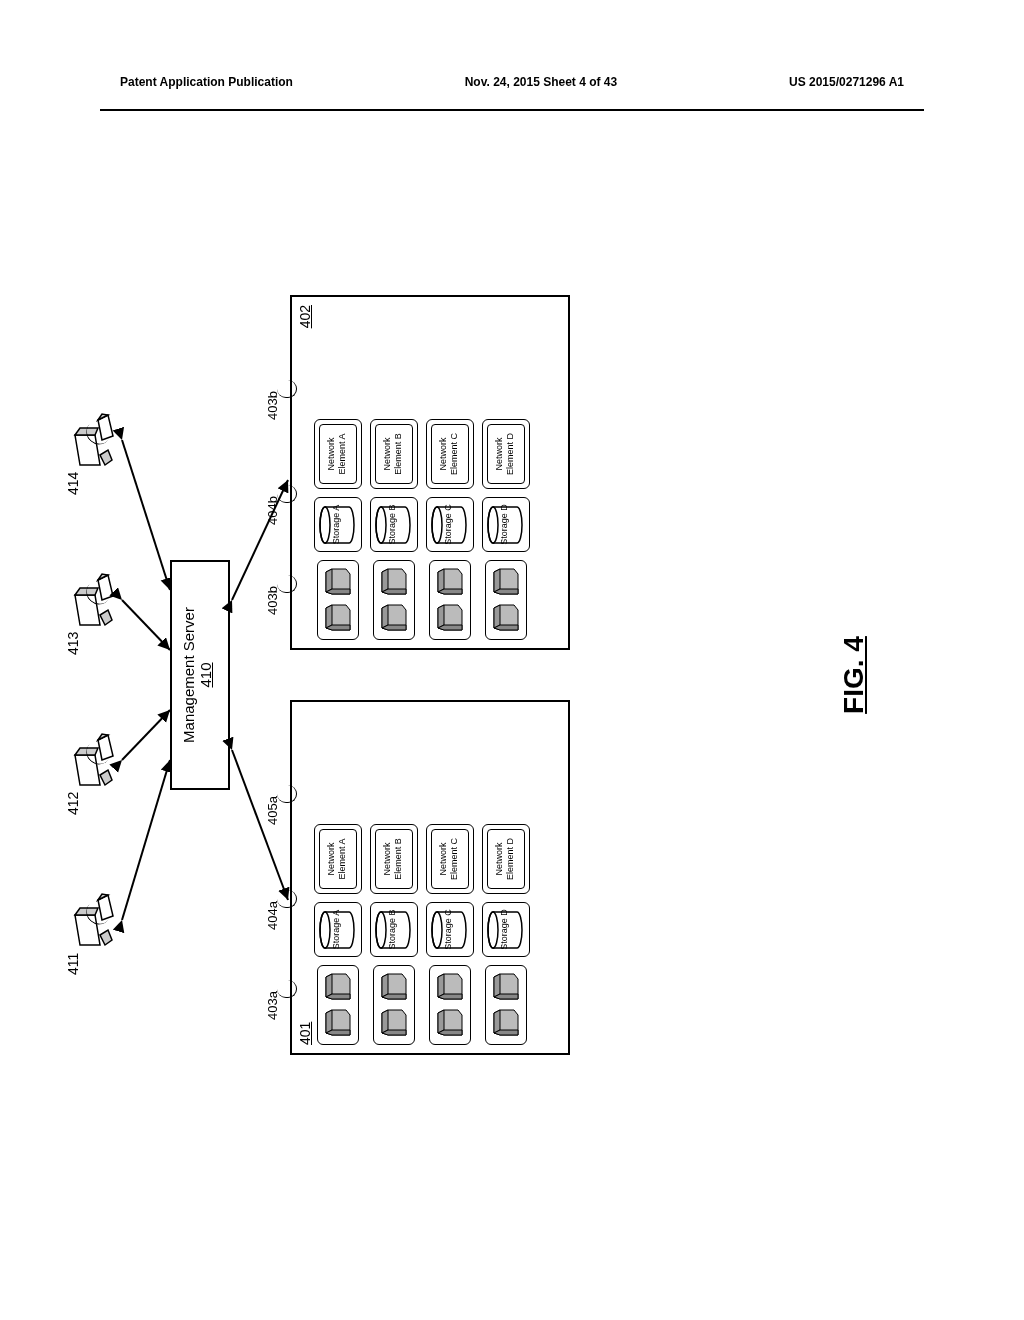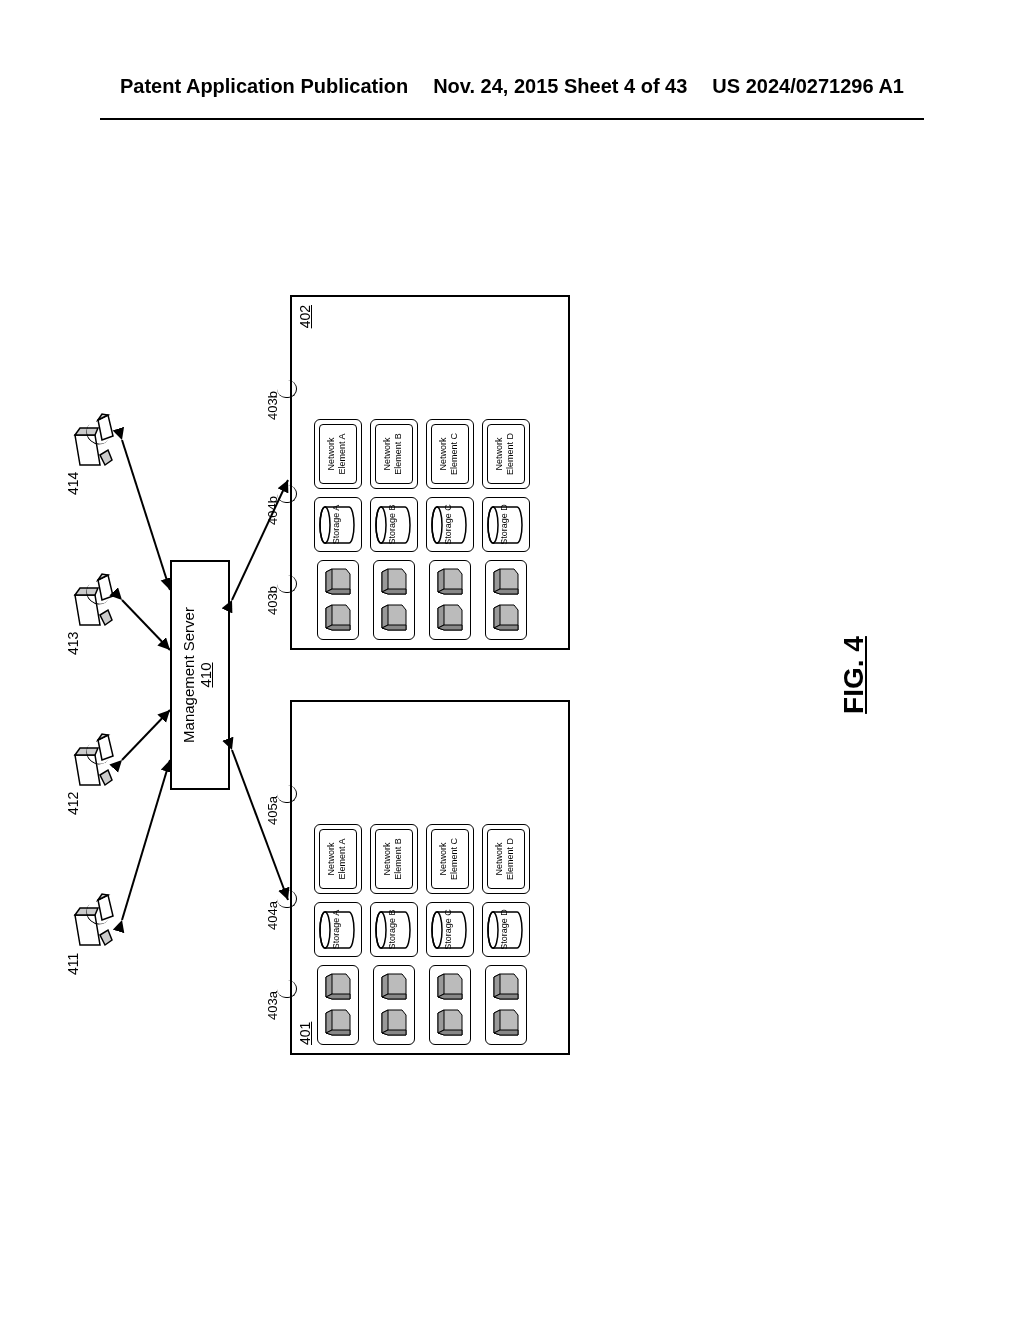--- a/index.html
+++ b/index.html
@@ -7,21 +7,21 @@
       width: 1024px;
       height: 1320px;
       background: #fff;
       font-family: Arial, sans-serif;
       position: relative;
     }
     .header {
       display: flex;
       justify-content: space-between;
       padding: 75px 120px 20px 120px;
-      font-size: 20px;
+      font-size: 12px;
     }
     .header-left { font-weight: bold; }
     .header-center { font-weight: bold; }
     .header-right { font-weight: bold; }
     .hr-line {
       border-top: 2px solid #000;
       margin: 0 100px;
     }
     .diagram-area {
       position: absolute;
@@ -141,21 +141,21 @@
       border-top: none;
       border-right: none;
     }
   </style>
 </head>
 <body>
 
 <div class="header">
   <span class="header-left">Patent Application Publication</span>
   <span class="header-center">Nov. 24, 2015  Sheet 4 of 43</span>
-  <span class="header-right">US 2024/0271296 A1</span>
+  <span class="header-right">US 2015/0271296 A1</span>
 </div>
 <div class="hr-line"></div>
 
 <div class="diagram-area">
 
   <div class="workstation" style="top:0; left:120px">
     <svg viewBox="0 0 60 55">
         <g stroke="#000" stroke-width="1.5" fill="#fff">
       <path d="M5 10 L35 5 L35 25 L5 30 Z"></path>
       <path d="M35 5 L42 10 L42 28 L35 25 Z" fill="#ccc"></path>

